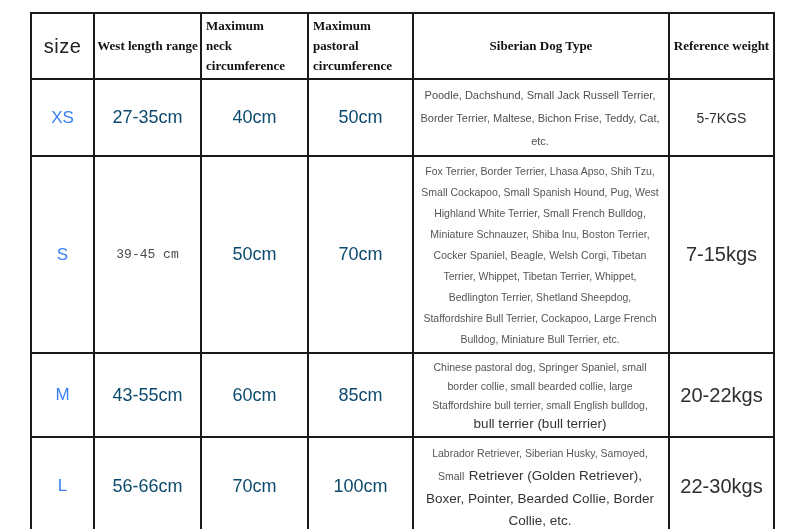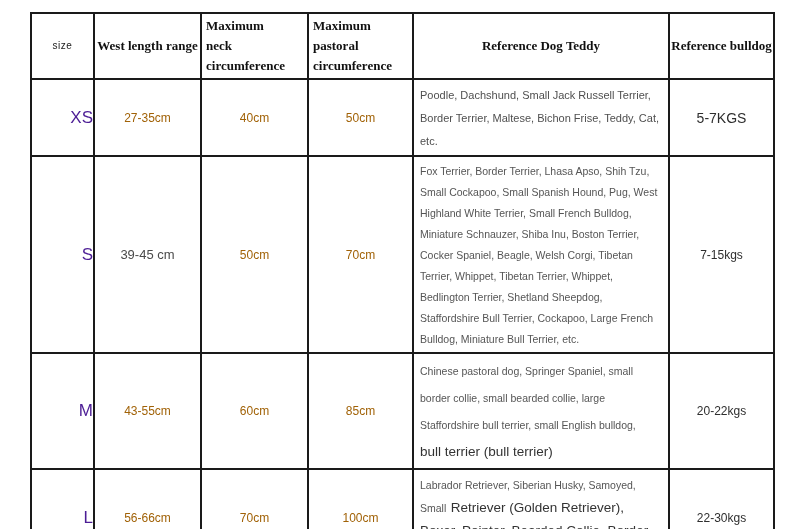--- a/index.html
+++ b/index.html
@@ -33,32 +33,32 @@
     color: #111;
     text-align: center;
     white-space: pre-line;
     line-height: 1.55;
     padding: 2px 1px;
   }
   th.h-left { text-align: left; padding-left: 4px; }
   th.h-size {
     font-family: "Liberation Sans", sans-serif;
     font-weight: normal;
-    font-size: 10px;
+    font-size: 20px;
     color: #222;
     letter-spacing: 0.5px;
   }
   
   .c-center { text-align: center; color: #333; }
-  .val-lg { font-size: 12px; color: #a16207; }
-  .val-sm { font-size: 13px; color: #4a4a4a; }
-  .size-label { font-size: 17px; color: #4c1d95; text-align: right; }
-  .weight { font-size: 12px; color: #2e2e2e; }
+  .val-lg { font-size: 18px; color: #0c4a6e; }
+  .val-sm { font-size: 13px; color: #4a4a4a; font-family: Liberation Mono, monospace; }
+  .size-label { font-size: 17px; color: #3b82f6; }
+  .weight { font-size: 20px; color: #2e2e2e; }
   .dog-cell {
-    text-align: left;
+    text-align: center;
     padding: 3px 8px 3px 6px;
     line-height: 19px;
   }
   .dog-cell.roomy { line-height: 21px; }
   .dogpart[data-size="sm"] { font-size: 10.5px; color: #555; }
   .dogpart[data-size="md"] { font-size: 11px;   color: #4f4f4f; }
   .dogpart[data-size="lg"] { font-size: 13.5px; color: #333; }
 </style>
 </head>
 <body>
@@ -74,22 +74,22 @@
       <col style="width:105px">
     </colgroup>
     <thead>
       <tr style="height:46px">
         <th class="h-size">size</th>
         <th>West length range</th>
         <th class="h-left">Maximum
 neck circumference</th>
         <th class="h-left">Maximum pastoral
 circumference</th>
-        <th>Reference Dog Teddy</th>
-        <th>Reference bulldog</th>
+        <th>Siberian Dog Type</th>
+        <th>Reference weight</th>
       </tr>
     </thead>
     <tbody>
       <tr style="height:57px">
         <td class="c-center size-label">XS</td>
         <td class="c-center val-lg">27-35cm</td>
         <td class="c-center val-lg">40cm</td>
         <td class="c-center val-lg">50cm</td>
         <td class="dog-cell" style="line-height:22px">
           <span class="dogpart" data-size="md">Poodle, Dachshund, Small Jack Russell Terrier, Border Terrier, Maltese, Bichon Frise, Teddy, Cat, etc.</span>
@@ -104,21 +104,21 @@
         <td class="dog-cell">
           <span class="dogpart" data-size="sm">Fox Terrier, Border Terrier, Lhasa Apso, Shih Tzu, Small Cockapoo, Small Spanish Hound, Pug, West Highland White Terrier, Small French Bulldog, Miniature Schnauzer, Shiba Inu, Boston Terrier, Cocker Spaniel, Beagle, Welsh Corgi, Tibetan Terrier, Whippet, Tibetan Terrier, Whippet, Bedlington Terrier, Shetland Sheepdog, Staffordshire Bull Terrier, Cockapoo, Large French Bulldog, Miniature Bull Terrier, etc.</span>
         </td>
         <td class="c-center weight">7-15kgs</td>
       </tr>
       <tr style="height:59px">
         <td class="c-center size-label">M</td>
         <td class="c-center val-lg">43-55cm</td>
         <td class="c-center val-lg">60cm</td>
         <td class="c-center val-lg">85cm</td>
-        <td class="dog-cell" style="line-height:26px">
+        <td class="dog-cell" style="line-height:18px">
           <span class="dogpart" data-size="sm">Chinese pastoral dog, Springer Spaniel, small border collie, small bearded collie, large Staffordshire bull terrier, small English bulldog,</span>
           <span class="dogpart" data-size="lg">bull terrier (bull terrier)</span>
         </td>
         <td class="c-center weight">20-22kgs</td>
       </tr>
       <tr style="height:66px">
         <td class="c-center size-label">L</td>
         <td class="c-center val-lg">56-66cm</td>
         <td class="c-center val-lg">70cm</td>
         <td class="c-center val-lg">100cm</td>

